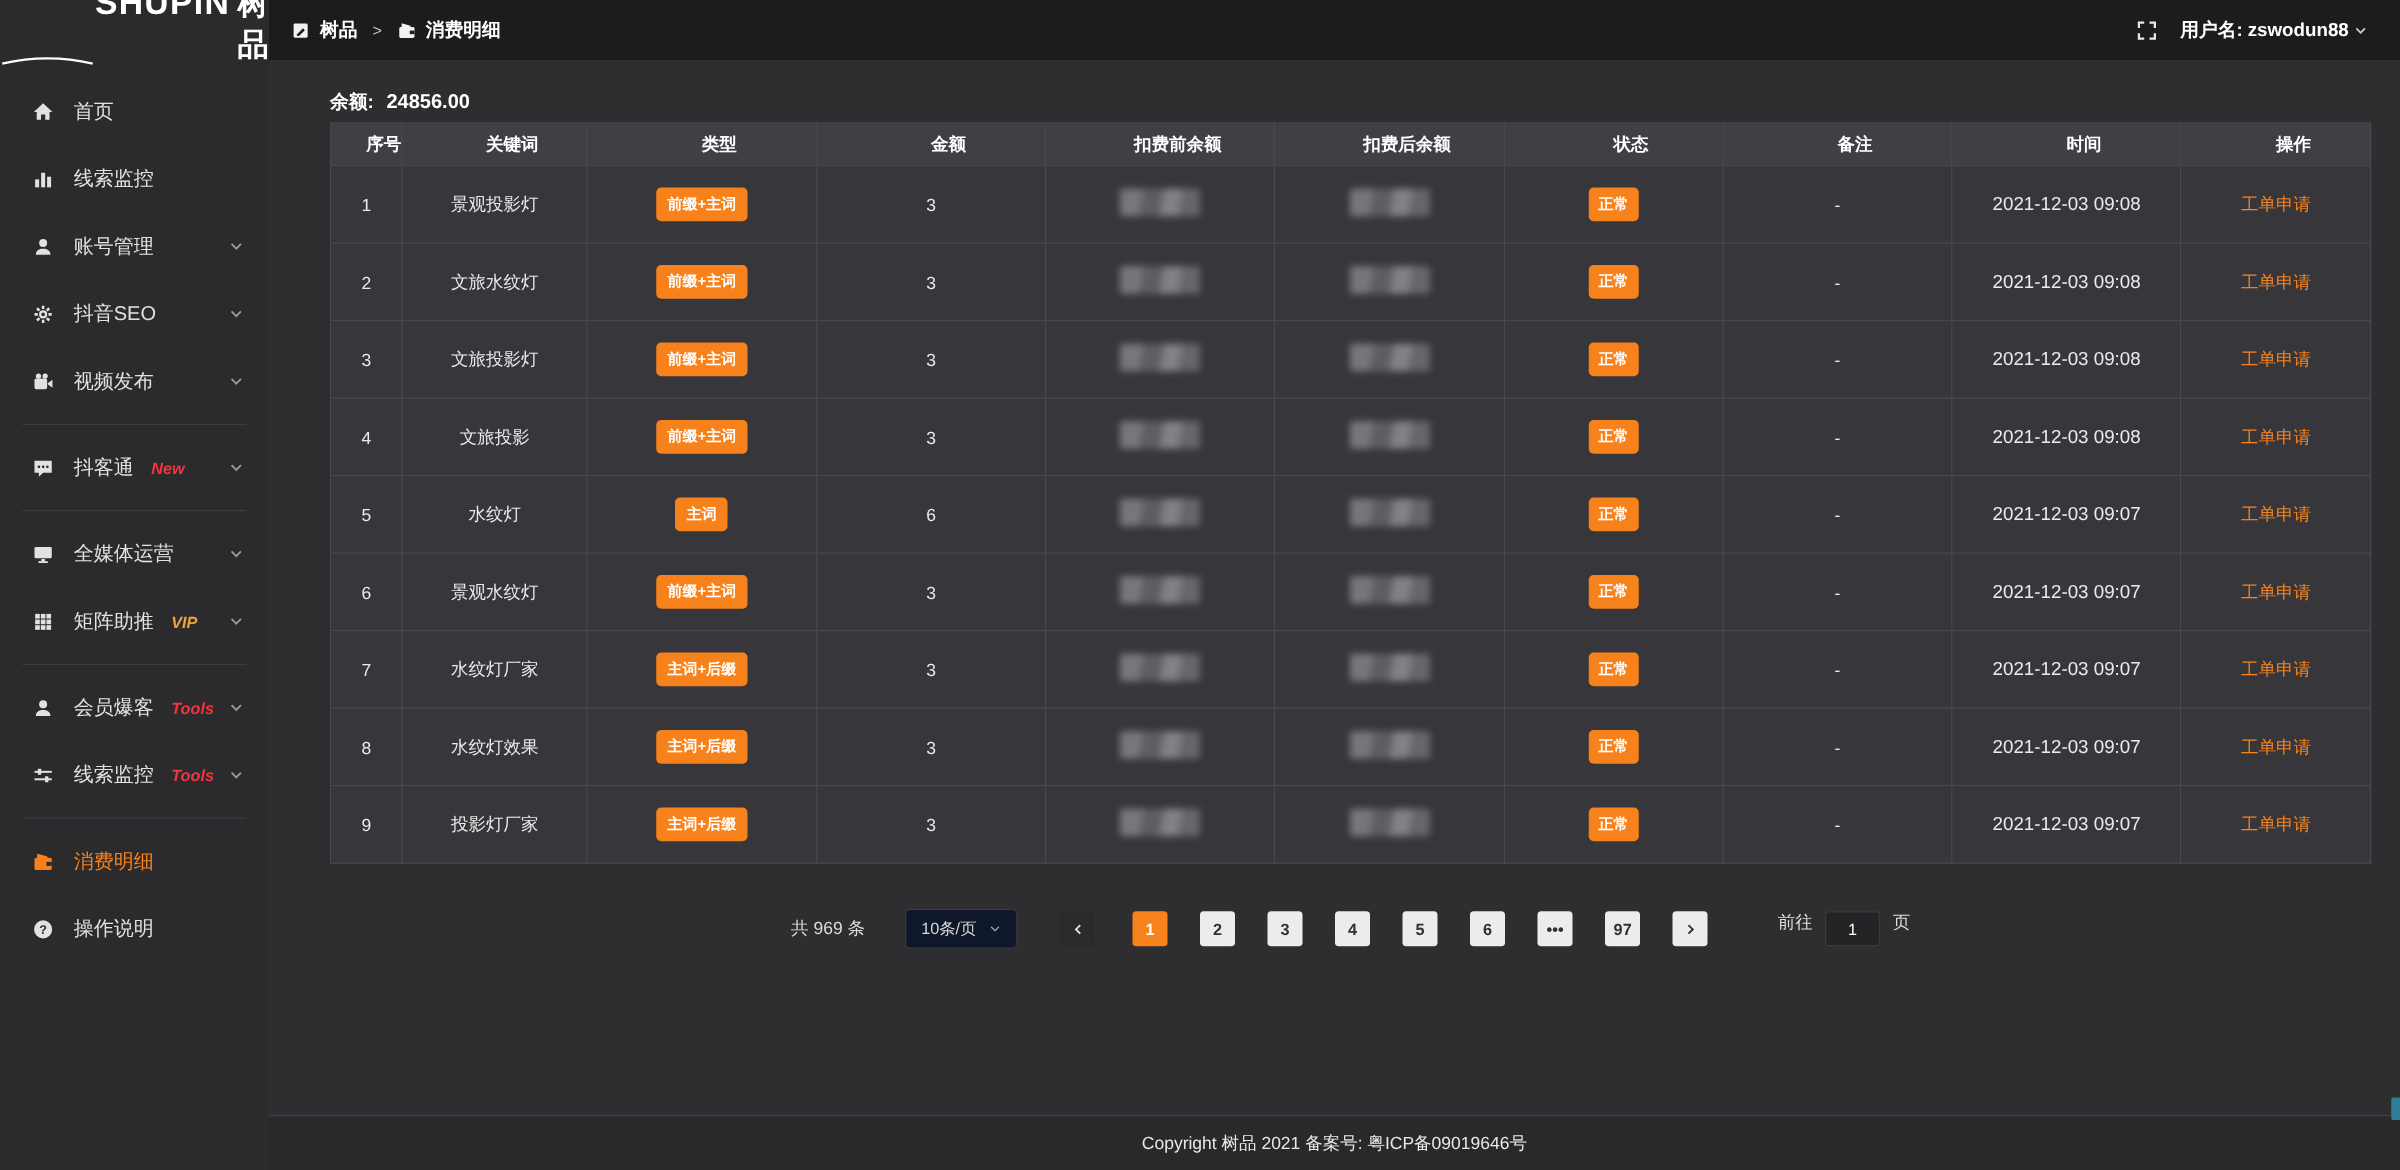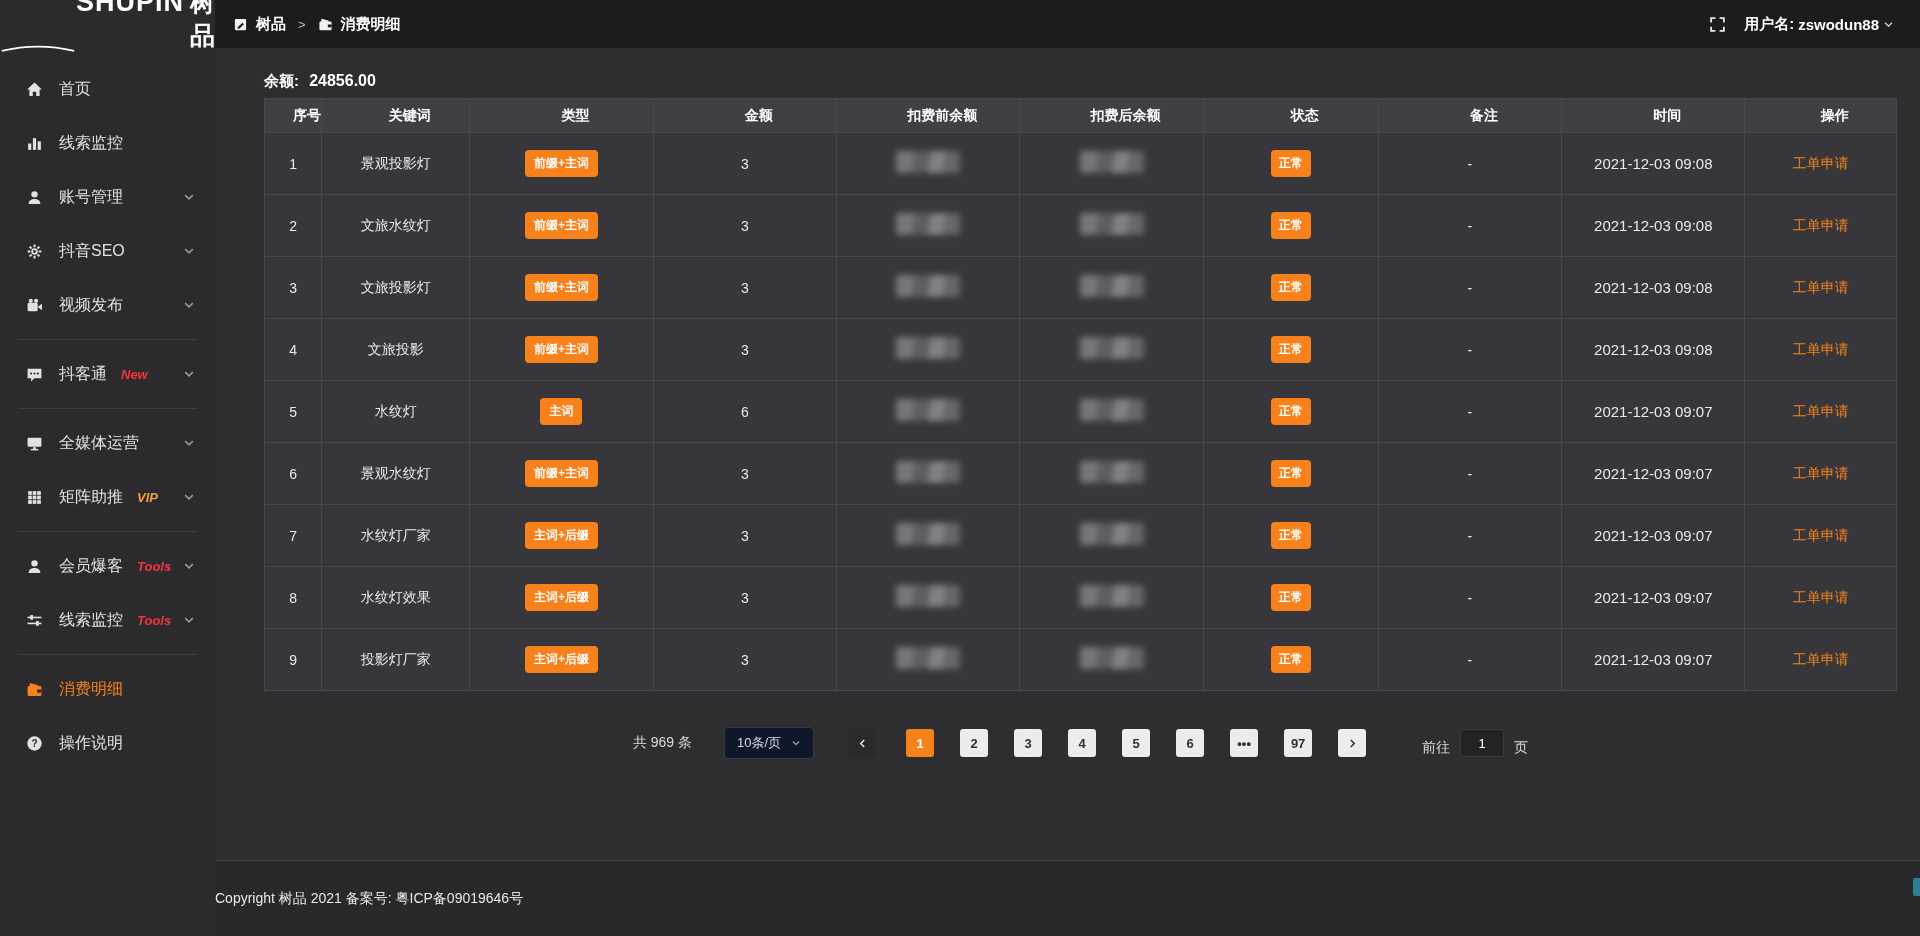--- a/index.html
+++ b/index.html
@@ -67,27 +67,27 @@
   .pg-size { display:flex; align-items:center; gap:10px; background:#0f172a; border:1px solid #3a3a3e;
     border-radius:4px; padding:6px 12px; font-size:13px; color:#d8d8d8; cursor:pointer; margin-right:8px; }
   .pg-size .sel-caret { width:10px; height:10px; color:#9a9a9a; display:inline-flex; }
   .pg-btn { min-width:28px; height:28px; display:inline-flex; align-items:center; justify-content:center;
     border-radius:3px; font-size:13px; cursor:pointer; padding:0 4px; }
   .pg-prev { background:#2a2a2d; color:#e3e3e3; margin-right:4px; }
   .pg-page { background:#ececee; color:#303030; font-weight:600; }
   .pg-page.active { background:#f7821b; color:#fff; }
   .pg-next { background:#ececee; color:#303030; }
   .pg-arrow { width:11px; height:11px; display:inline-flex; }
-  .pg-goto { display:flex; align-items:flex-end; gap:10px; margin-left:30px; font-size:14px; color:#dcdcdc; }
+  .pg-goto { display:flex; align-items:flex-start; gap:10px; margin-left:30px; font-size:14px; color:#dcdcdc; }
   .goto-input { width:44px; height:28px; background:#232326; border:1px solid #3a3a3e; border-radius:3px;
     color:#fff; font-size:13px; text-align:center; font-family:inherit; }
 
   
-  .footer { position:absolute; left:215px; right:0; bottom:0; height:76px; background:#29292c;
-    border-top:1px solid #404043; display:flex; align-items:center; justify-content:flex-start;
+  .footer { position:absolute; left:215px; right:0; bottom:0; height:44px; background:#29292c;
+    border-top:1px solid #404043; display:flex; align-items:center; justify-content:center;
     font-size:14px; color:#e8e8e8; }
   .edge-widget { position:absolute; right:0; bottom:40px; width:7px; height:18px;
     background:#2e7f95; border-radius:2px 0 0 2px; }
 </style>
 </head>
 <body>
 
 <aside class="sidebar">
   <div class="logo">
     <svg class="logo-arc" width="170" height="13" viewBox="0 0 170 13">

